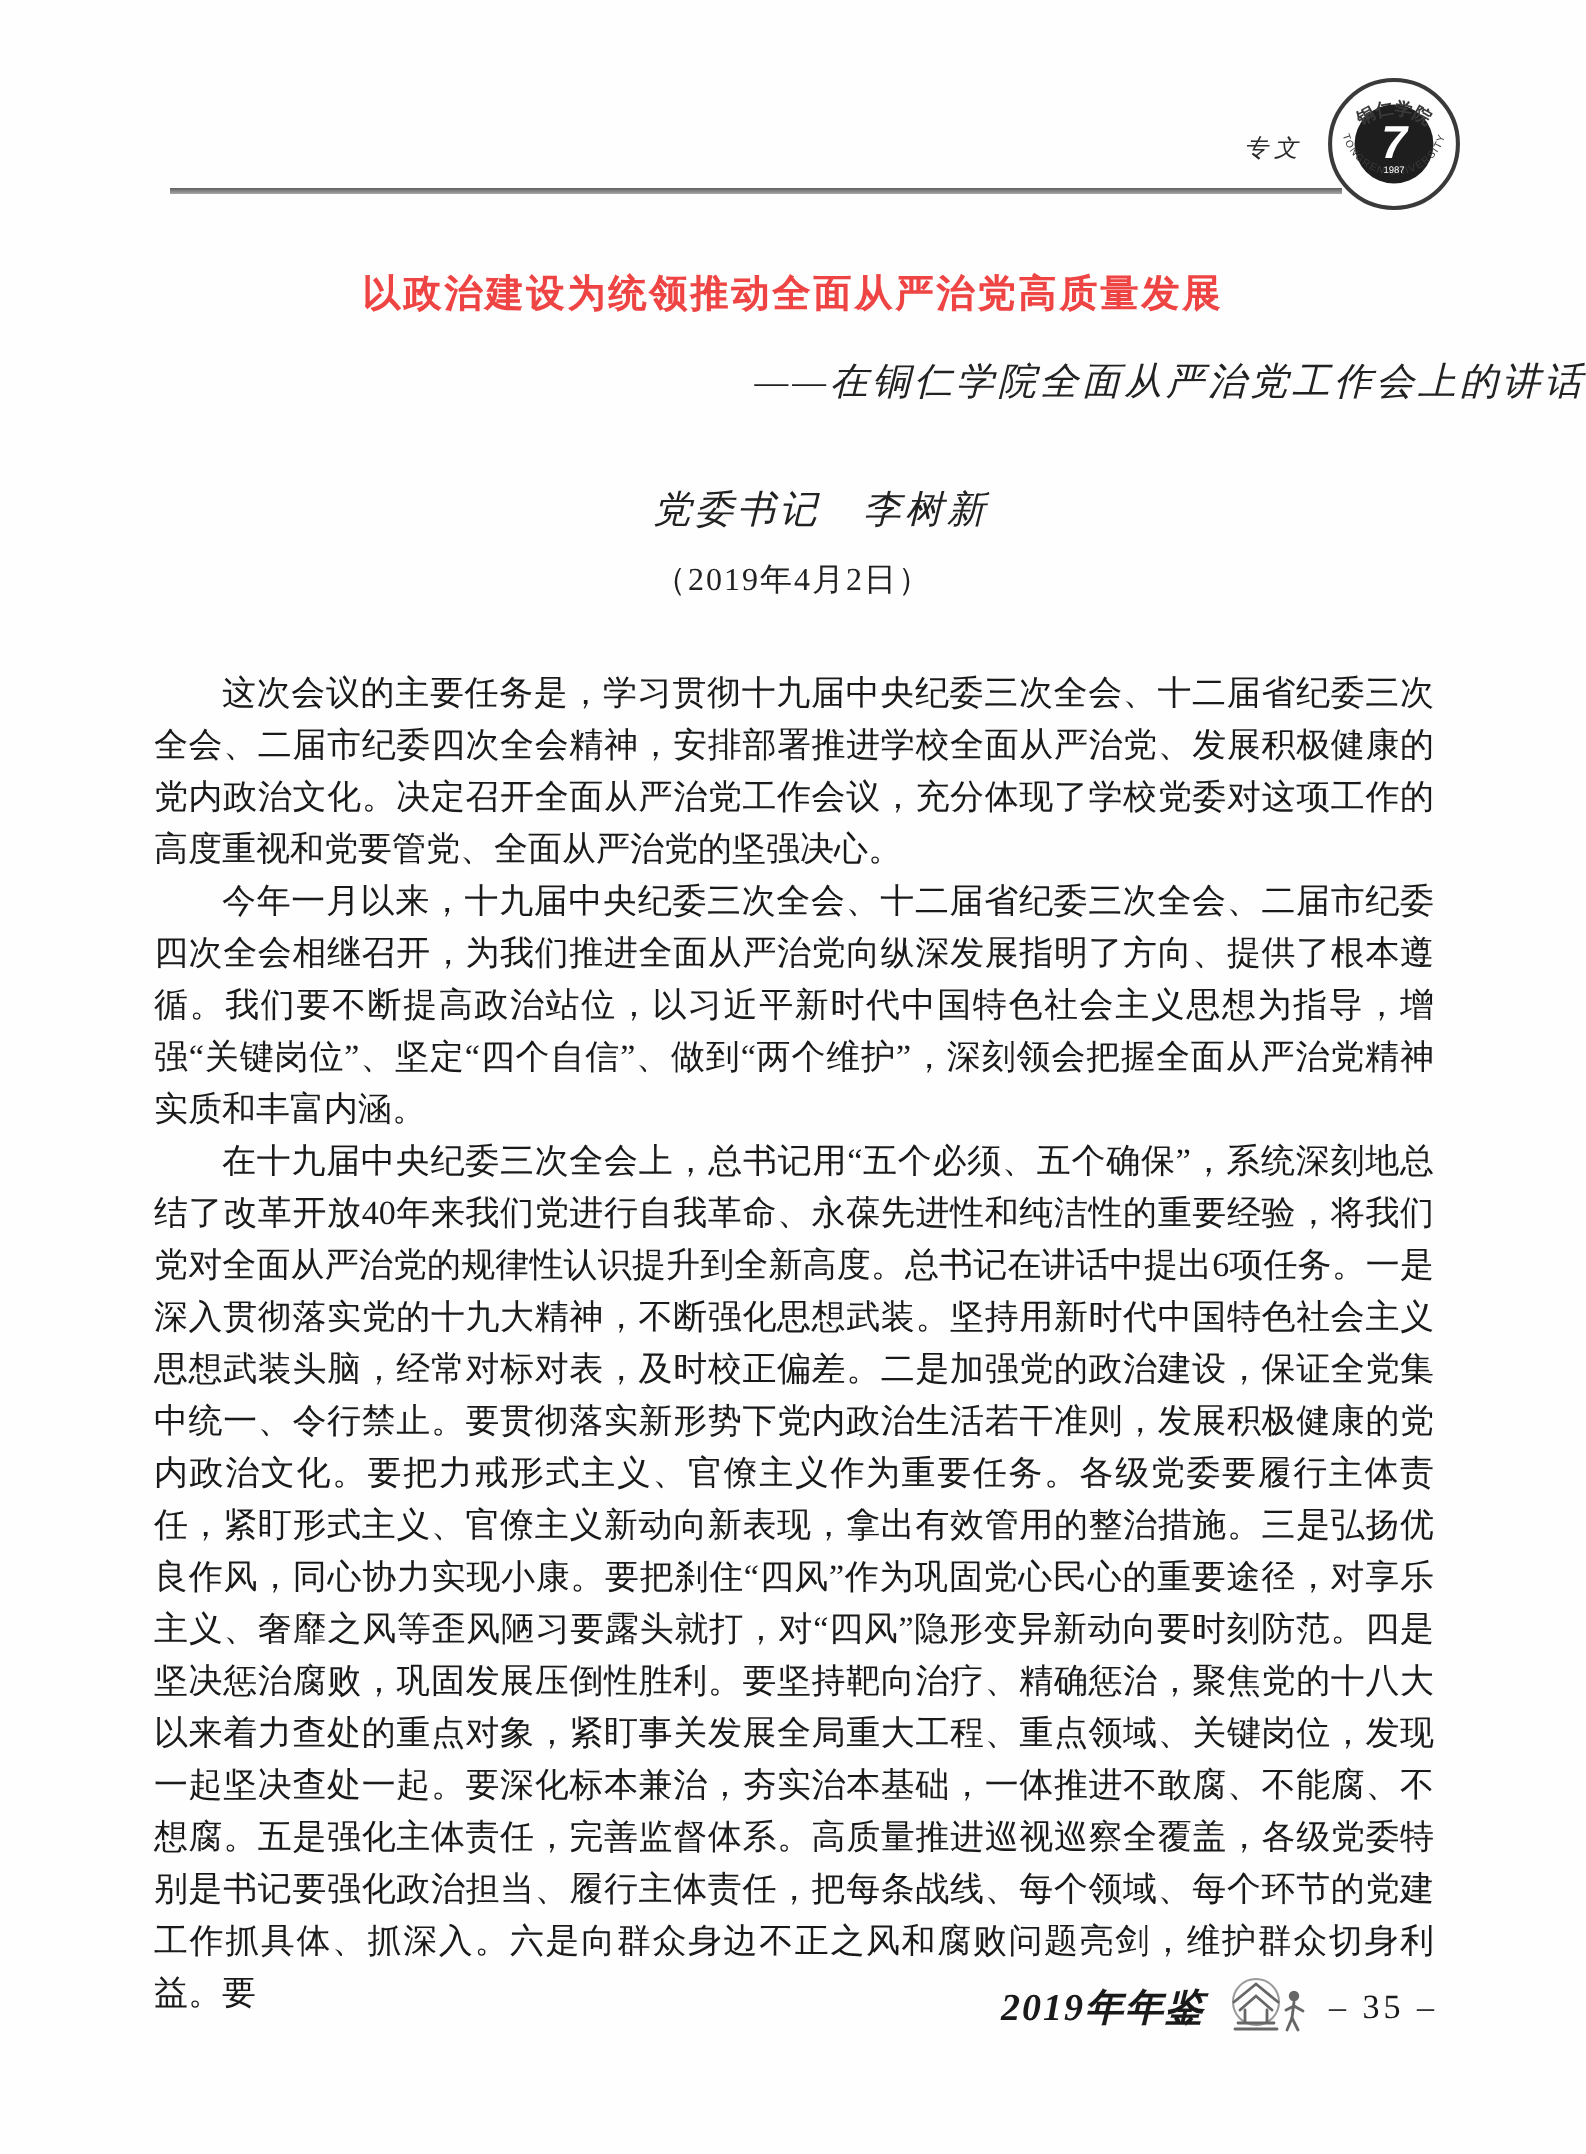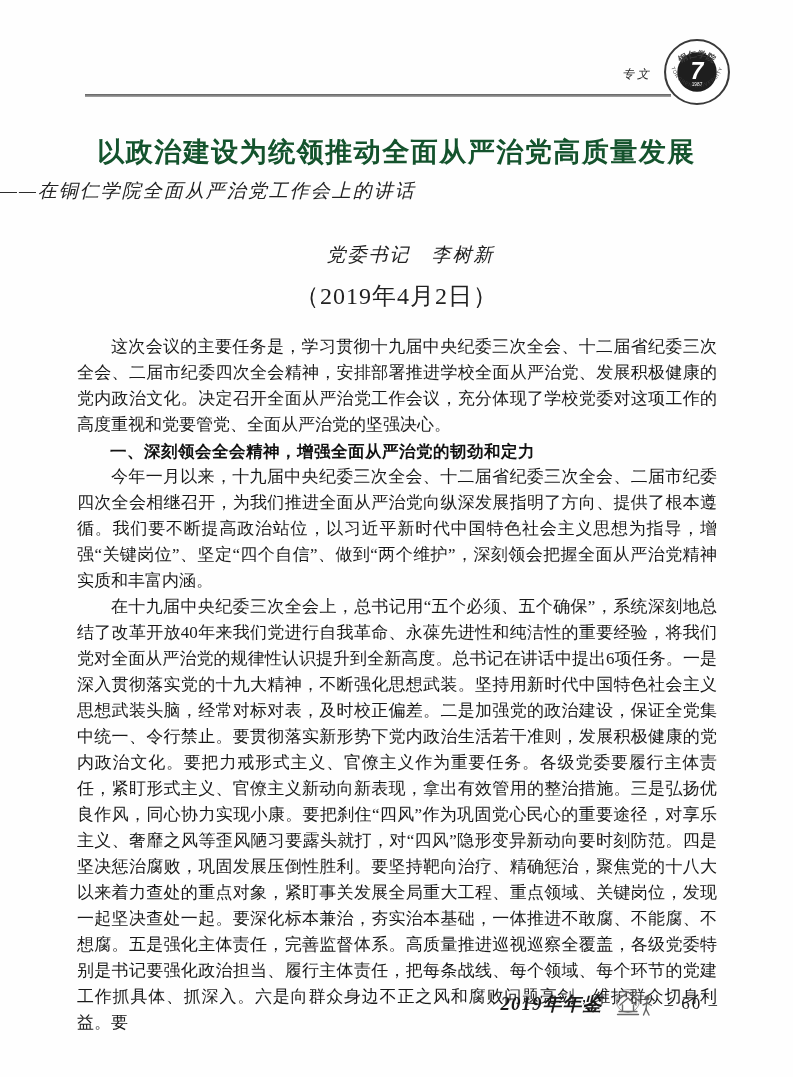--- a/index.html
+++ b/index.html
@@ -18,33 +18,33 @@
     background:linear-gradient(to bottom,#5f5f5f,#a8a8a8);
   }
   .section-label{
     position:absolute;left:622px;top:66px;
     font-size:12px;font-style:italic;letter-spacing:3px;color:#2a2a2a;
   }
   .seal{position:absolute;left:663px;top:38px;width:68px;height:68px;}
   
   .doc-title{
     position:absolute;left:0;top:134px;width:100%;
-    text-align:center;font-size:27px;font-weight:bold;letter-spacing:1.5px;color:#14532d;
+    text-align:center;font-size:19px;font-weight:bold;letter-spacing:1.5px;color:#ef4444;
   }
   .doc-subtitle{
     position:absolute;left:0;top:178px;width:100%;
-    text-align:left;font-size:19px;font-style:italic;letter-spacing:2px;color:#222;
+    text-align:right;font-size:19px;font-style:italic;letter-spacing:2px;color:#222;
   }
   .byline-author{
     position:absolute;left:14px;top:242px;width:100%;
     text-align:center;font-size:19px;font-style:italic;letter-spacing:2px;color:#222;
   }
   .byline-date{
     position:absolute;left:0;top:280px;width:100%;
-    text-align:center;font-size:24px;letter-spacing:1px;color:#222;
+    text-align:center;font-size:16px;letter-spacing:1px;color:#222;
   }
   
   .body-text{
     position:absolute;left:77px;top:334px;width:640px;
     font-size:17px;line-height:26px;text-align:justify;color:#1a1a1a;
   }
   .body-text p{margin:0;padding:0;}
   .block-salutation{text-indent:0;}
   .block-para{text-indent:2em;}
   .block-heading{
@@ -90,21 +90,20 @@
     </svg>
   </div>
 
   <div class="doc-title">以政治建设为统领推动全面从严治党高质量发展</div>
   <div class="doc-subtitle">——在铜仁学院全面从严治党工作会上的讲话</div>
   <div class="byline-author">党委书记　李树新</div>
   <div class="byline-date">（2019年4月2日）</div>
 
   <div class="body-text">
     <p class="block-para">这次会议的主要任务是，学习贯彻十九届中央纪委三次全会、十二届省纪委三次全会、二届市纪委四次全会精神，安排部署推进学校全面从严治党、发展积极健康的党内政治文化。决定召开全面从严治党工作会议，充分体现了学校党委对这项工作的高度重视和党要管党、全面从严治党的坚强决心。</p>
-    <p class="block-heading">一、深刻领会全会精神，增强全面从严治党的韧劲和定力</p>
     <p class="block-para">今年一月以来，十九届中央纪委三次全会、十二届省纪委三次全会、二届市纪委四次全会相继召开，为我们推进全面从严治党向纵深发展指明了方向、提供了根本遵循。我们要不断提高政治站位，以习近平新时代中国特色社会主义思想为指导，增强“关键岗位”、坚定“四个自信”、做到“两个维护”，深刻领会把握全面从严治党精神实质和丰富内涵。</p>
     <p class="block-para">在十九届中央纪委三次全会上，总书记用“五个必须、五个确保”，系统深刻地总结了改革开放40年来我们党进行自我革命、永葆先进性和纯洁性的重要经验，将我们党对全面从严治党的规律性认识提升到全新高度。总书记在讲话中提出6项任务。一是深入贯彻落实党的十九大精神，不断强化思想武装。坚持用新时代中国特色社会主义思想武装头脑，经常对标对表，及时校正偏差。二是加强党的政治建设，保证全党集中统一、令行禁止。要贯彻落实新形势下党内政治生活若干准则，发展积极健康的党内政治文化。要把力戒形式主义、官僚主义作为重要任务。各级党委要履行主体责任，紧盯形式主义、官僚主义新动向新表现，拿出有效管用的整治措施。三是弘扬优良作风，同心协力实现小康。要把刹住“四风”作为巩固党心民心的重要途径，对享乐主义、奢靡之风等歪风陋习要露头就打，对“四风”隐形变异新动向要时刻防范。四是坚决惩治腐败，巩固发展压倒性胜利。要坚持靶向治疗、精确惩治，聚焦党的十八大以来着力查处的重点对象，紧盯事关发展全局重大工程、重点领域、关键岗位，发现一起坚决查处一起。要深化标本兼治，夯实治本基础，一体推进不敢腐、不能腐、不想腐。五是强化主体责任，完善监督体系。高质量推进巡视巡察全覆盖，各级党委特别是书记要强化政治担当、履行主体责任，把每条战线、每个领域、每个环节的党建工作抓具体、抓深入。六是向群众身边不正之风和腐败问题亮剑，维护群众切身利益。要</p>
   </div>
 
   <div class="footer">
     <span class="footer-book">2019年年鉴</span>
     <span class="footer-logo">
       <svg viewBox="0 0 42 32" width="42" height="32" fill="none" stroke="#666" stroke-width="1.4" stroke-linecap="round">
         <circle cx="15" cy="13" r="11.5" stroke="#999" stroke-width="1"></circle>
         <polyline points="4,13 15,4 26,13"></polyline>
@@ -114,16 +113,16 @@
         <line x1="6" y1="23.5" x2="24" y2="23.5"></line>
         <line x1="4.5" y1="26.5" x2="25.5" y2="26.5"></line>
         <circle cx="34" cy="10" r="2.6" fill="#666" stroke="none"></circle>
         <line x1="34" y1="13" x2="33" y2="21"></line>
         <line x1="33" y1="21" x2="30.5" y2="27"></line>
         <line x1="33" y1="21" x2="36" y2="27"></line>
         <line x1="34" y1="15" x2="38.5" y2="17.5"></line>
         <line x1="34" y1="15" x2="30" y2="17"></line>
       </svg>
     </span>
-    <span class="footer-page">– 60 –</span>
+    <span class="footer-page">– 35 –</span>
   </div>
 
 </div>
 
 </body></html>

